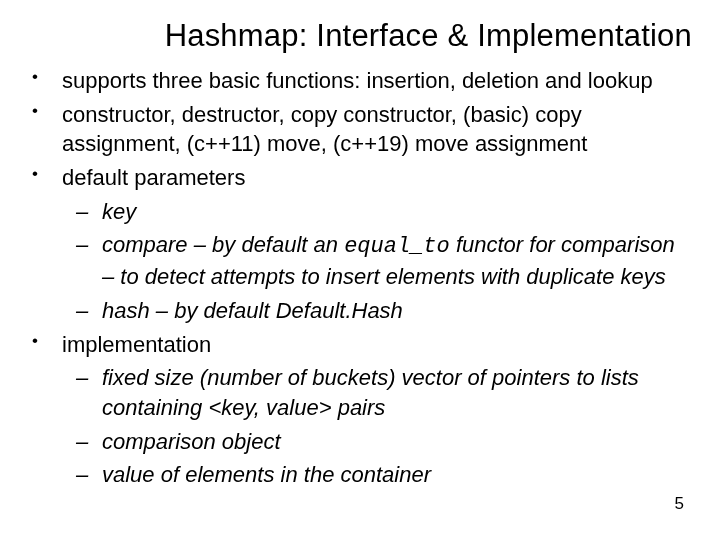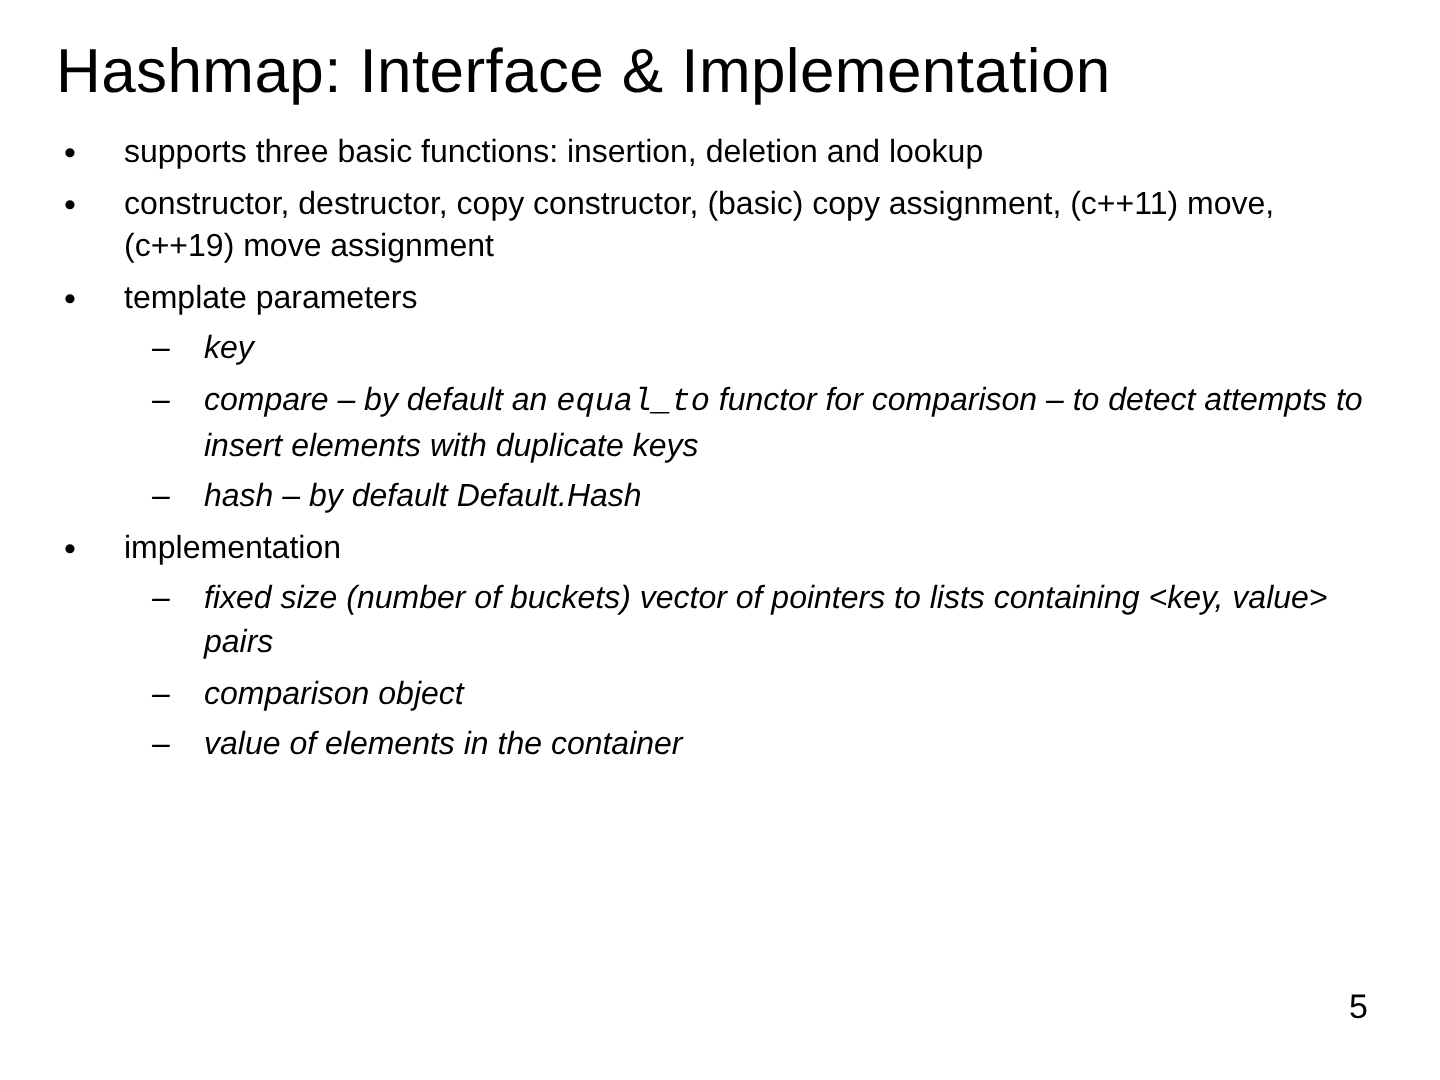--- a/index.html
+++ b/index.html
@@ -16,29 +16,29 @@
   .slide {
     width: 720px;
     height: 540px;
     box-sizing: border-box;
     padding: 18px 28px 0 28px;
     position: relative;
   }
   .title {
     font-size: 31px;
     font-weight: 400;
-    text-align: left;
+    text-align: right;
     margin: 0 0 12px 0;
     letter-spacing: 0.2px;
   }
   ul.outer {
     list-style: none;
     margin: 0;
     padding: 0;
-    font-size: 16px;
+    font-size: 22px;
     line-height: 1.35;
   }
   ul.outer > li {
     position: relative;
     padding-left: 34px;
     margin-bottom: 4px;
   }
   ul.outer > li::before {
     content: "•";
     position: absolute;
@@ -85,21 +85,21 @@
 
     <li>
       <span>supports three basic functions: insertion, deletion and lookup</span>
     </li>
 
     <li>
       <span>constructor, destructor, copy constructor, (basic) copy assignment, (c++11) move, (c++19) move assignment</span>
     </li>
 
     <li>
-      <span>template parameters</span>
+      <span>default parameters</span>
       <ul class="inner">
         <li>
           <span>key</span>
         </li>
         <li>
           <span>compare – by default an </span><span class="mono">equal_to</span><span> functor for comparison – to detect attempts to insert elements with duplicate keys</span>
         </li>
         <li>
           <span>hash – by default Default.Hash</span>
         </li>

